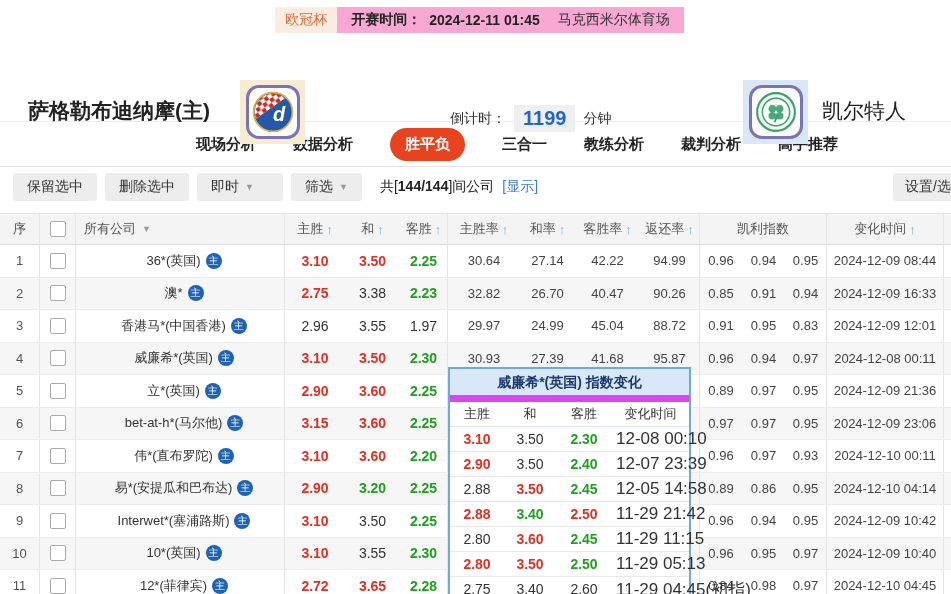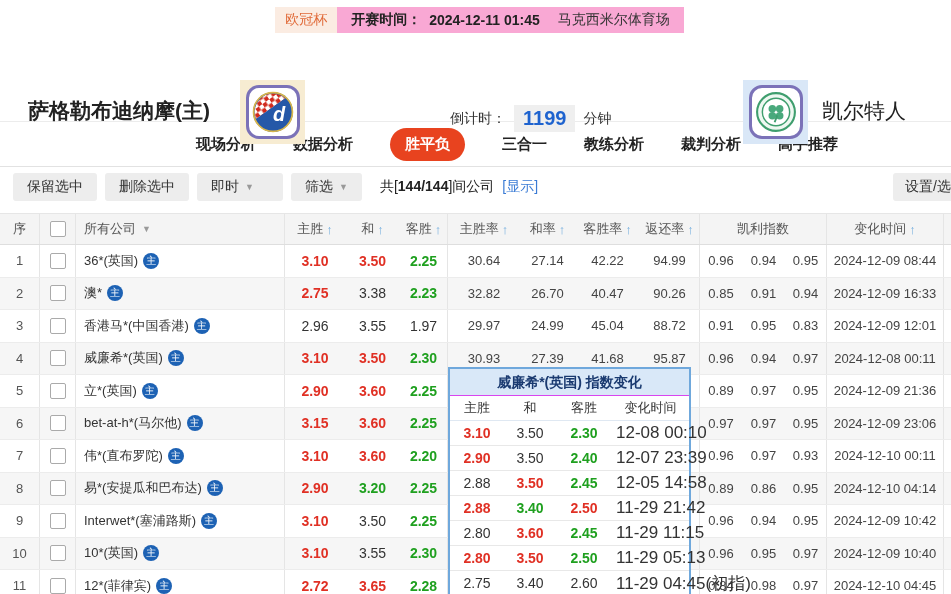--- a/index.html
+++ b/index.html
@@ -46,33 +46,33 @@
   .thead{height:30px;background:#f4f4f4;border-top:1px solid #e6e6e6;border-bottom:1px solid #dedede;color:#555;font-size:13px;}
   .thead .hc{display:flex;align-items:center;justify-content:center;}
   .hc.left{justify-content:flex-start;padding-left:8px;}
   .arrow{color:#74aede;font-weight:700;margin-left:3px;font-size:13px;cursor:pointer;}
   .hcaret{font-size:9px;color:#9a9a9a;margin-left:6px;}
   .kellyhead{grid-column:11/14;}
   .trow{height:31.5px;border-bottom:1px solid #ececec;background:#fff;}
   .trow.alt{background:#f6f6f6;}
   .td{display:flex;align-items:center;justify-content:center;font-size:13px;color:#444;}
   .td.seq{color:#555;}
-  .td.comp{justify-content:flex-start;padding-left:8px;color:#333;font-size:13px;}
+  .td.comp{justify-content:center;padding-left:8px;color:#333;font-size:13px;}
   .br{border-right:1px solid #e5e5e5;}
   .cb{width:14px;height:14px;border:1px solid #aaa;border-radius:2px;background:#fff;display:inline-block;cursor:pointer;}
   .pbadge{width:16px;height:16px;border-radius:50%;background:#1d62b4;color:#fff;font-size:10px;display:inline-flex;align-items:center;justify-content:center;margin-left:5px;flex:none;}
   .od{font-size:14px;cursor:pointer;}
   .od-r{color:#e03024;font-weight:700;}
   .od-g{color:#1fa01f;font-weight:700;}
   .od-p{color:#333;font-weight:400;}
   .time{font-size:13px;color:#444;}
 
   
   .popup{position:absolute;left:448px;top:367px;width:243px;background:#fff;border:2px solid #6fa8dc;box-sizing:border-box;z-index:10;}
-  .ptitle{height:26px;line-height:26px;text-align:center;background:#d9e8f8;color:#1a3a70;font-weight:700;font-size:14px;border-bottom:1px solid #d946ef;}
+  .ptitle{height:26px;line-height:26px;text-align:center;background:#d9e8f8;color:#1a3a70;font-weight:700;font-size:14px;border-bottom:7px solid #d946ef;}
   .phead,.prow{display:grid;grid-template-columns:54px 52px 56px 1fr;}
   .phead{height:24px;border-bottom:1px solid #dfe8f2;}
   .phead .pc{display:flex;align-items:center;justify-content:center;font-size:13px;color:#333;}
   .prow{height:24px;border-bottom:1px solid #e8e8e8;}
   .prow:last-child{border-bottom:none;}
   .pc{display:flex;align-items:center;justify-content:center;}
   .pc.ptime{justify-content:flex-start;padding-left:4px;font-size:17px;color:#333;white-space:nowrap;}
 </style>
 </head>
 <body>

